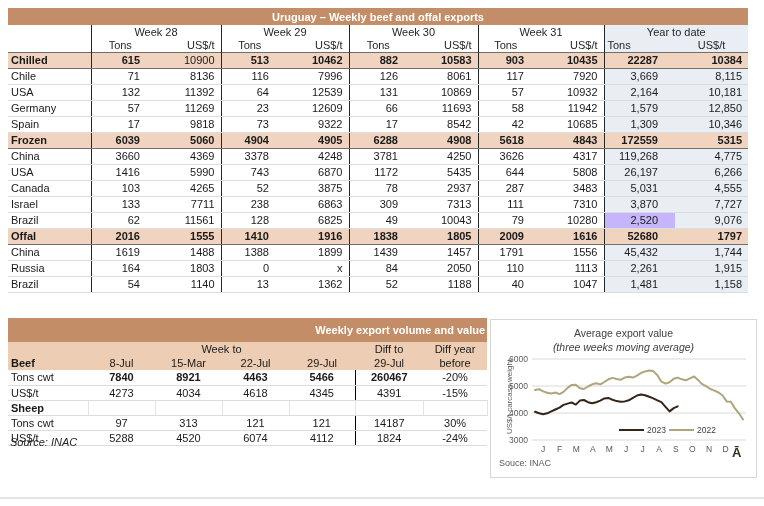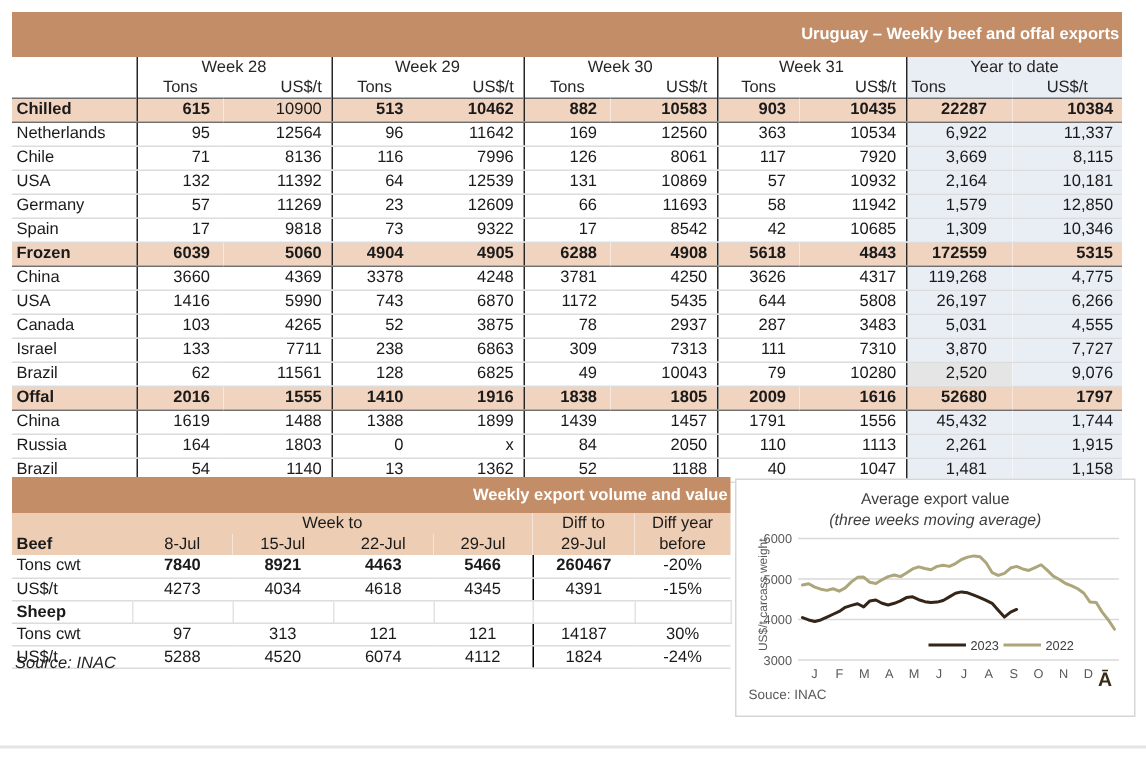--- a/index.html
+++ b/index.html
@@ -3,21 +3,21 @@
 <meta charset="utf-8">
 <style>
   * { margin:0; padding:0; box-sizing:border-box; }
   html,body { background:#fff; width:764px; height:506px; font-family:"Liberation Sans", sans-serif; color:#1a1a1a; }
   .page { position:relative; width:764px; height:506px; background:#fff; overflow:hidden; }
 
   
   table { border-collapse:collapse; table-layout:fixed; }
   .top-table { position:absolute; left:8px; top:8px; width:740px; font-size:11px; }
   .top-table td { height:16px; padding:0 2px; white-space:nowrap; overflow:hidden; }
-  .top-table .ttl { height:30px; color:#fff; font-weight:bold; text-align:right; font-size:11px; }
+  .top-table .ttl { height:17px; color:#fff; font-weight:bold; text-align:center; font-size:11px; }
   .top-table .wk-row td { height:14px; text-align:center; color:#262626; }
   .top-table .hd-row td { height:13px; color:#262626; }
   .top-table td.lbl { text-align:left; padding-left:3px; }
   .top-table td.tons { text-align:right; padding-right:9px; }
   .top-table td.usdt { text-align:right; padding-right:6px; }
   .top-table td.ytd-t { text-align:right; padding-right:17px; }
   .top-table td.ytd-u { text-align:right; padding-right:6px; }
   .top-table td.vl { border-left:1px solid #262626; }
   .top-table tr.data td { border-bottom:1px solid #dcdcdc; }
   .top-table tr.cat td { font-weight:bold; border-top:1px solid #6f6f6f; border-bottom:1px solid #6f6f6f; }
@@ -100,33 +100,20 @@
           <td class="tons vl" style="background: rgb(240, 212, 191); font-weight: bold;">513</td>
           <td class="usdt" style="background: rgb(240, 212, 191); font-weight: bold;">10462</td>
           <td class="tons vl" style="background: rgb(240, 212, 191); font-weight: bold;">882</td>
           <td class="usdt" style="background: rgb(240, 212, 191); font-weight: bold;">10583</td>
           <td class="tons vl" style="background: rgb(240, 212, 191); font-weight: bold;">903</td>
           <td class="usdt" style="background: rgb(240, 212, 191); font-weight: bold;">10435</td>
           <td class="ytd-t vl" style="background: rgb(240, 212, 191); font-weight: bold;">22287</td>
           <td class="ytd-u" style="background: rgb(240, 212, 191); font-weight: bold;">10384</td>
         </tr>
         <tr class="data">
-          <td class="lbl">Netherlands</td>
-          <td class="tons vl">95</td>
-          <td class="usdt">12564</td>
-          <td class="tons vl">96</td>
-          <td class="usdt">11642</td>
-          <td class="tons vl">169</td>
-          <td class="usdt">12560</td>
-          <td class="tons vl">363</td>
-          <td class="usdt">10534</td>
-          <td class="ytd-t vl" style="background: rgb(233, 237, 244);">6,922</td>
-          <td class="ytd-u" style="background: rgb(233, 237, 244);">11,337</td>
-        </tr>
-        <tr class="data">
           <td class="lbl">Chile</td>
           <td class="tons vl">71</td>
           <td class="usdt">8136</td>
           <td class="tons vl">116</td>
           <td class="usdt">7996</td>
           <td class="tons vl">126</td>
           <td class="usdt">8061</td>
           <td class="tons vl">117</td>
           <td class="usdt">7920</td>
           <td class="ytd-t vl" style="background: rgb(233, 237, 244);">3,669</td>
@@ -239,21 +226,21 @@
         <tr class="data">
           <td class="lbl">Brazil</td>
           <td class="tons vl">62</td>
           <td class="usdt">11561</td>
           <td class="tons vl">128</td>
           <td class="usdt">6825</td>
           <td class="tons vl">49</td>
           <td class="usdt">10043</td>
           <td class="tons vl">79</td>
           <td class="usdt">10280</td>
-          <td class="ytd-t vl" style="background: #e5e5e5; text-align: right;">2,520</td>
+          <td class="ytd-t vl" style="background: #c4b5fd; text-align: right;">2,520</td>
           <td class="ytd-u" style="background: rgb(233, 237, 244);">9,076</td>
         </tr>
         <tr class="cat">
           <td class="lbl" style="font-weight: bold; background: rgb(240, 212, 191);">Offal</td>
           <td class="tons vl" style="background: rgb(240, 212, 191); font-weight: bold;">2016</td>
           <td class="usdt" style="background: rgb(240, 212, 191); font-weight: bold;">1555</td>
           <td class="tons vl" style="background: rgb(240, 212, 191); font-weight: bold;">1410</td>
           <td class="usdt" style="background: rgb(240, 212, 191); font-weight: bold;">1916</td>
           <td class="tons vl" style="background: rgb(240, 212, 191); font-weight: bold;">1838</td>
           <td class="usdt" style="background: rgb(240, 212, 191); font-weight: bold;">1805</td>
@@ -320,21 +307,21 @@
       </tr>
       <tr class="sub">
         <td style="background: rgb(237, 205, 179);"></td>
         <td colspan="4" style="background: rgb(237, 205, 179);">Week to</td>
         <td style="background: rgb(237, 205, 179);">Diff to</td>
         <td style="background: rgb(237, 205, 179);">Diff year</td>
       </tr>
       <tr class="sub">
         <td class="lbl" style="font-weight: bold; background: rgb(237, 205, 179);">Beef</td>
         <td style="background: rgb(237, 205, 179);">8-Jul</td>
-        <td style="background: rgb(237, 205, 179);">15-Jul</td>
+        <td style="background: rgb(237, 205, 179);">15-Mar</td>
         <td style="background: rgb(237, 205, 179);">22-Jul</td>
         <td style="background: rgb(237, 205, 179);">29-Jul</td>
         <td style="background: rgb(237, 205, 179);">29-Jul</td>
         <td style="background: rgb(237, 205, 179);">before</td>
       </tr>
     </tbody>
     <tbody id="bot-body">
         <tr class="data">
           <td class="lbl">Tons cwt</td>
           <td style="font-weight: bold;">7840</td>

